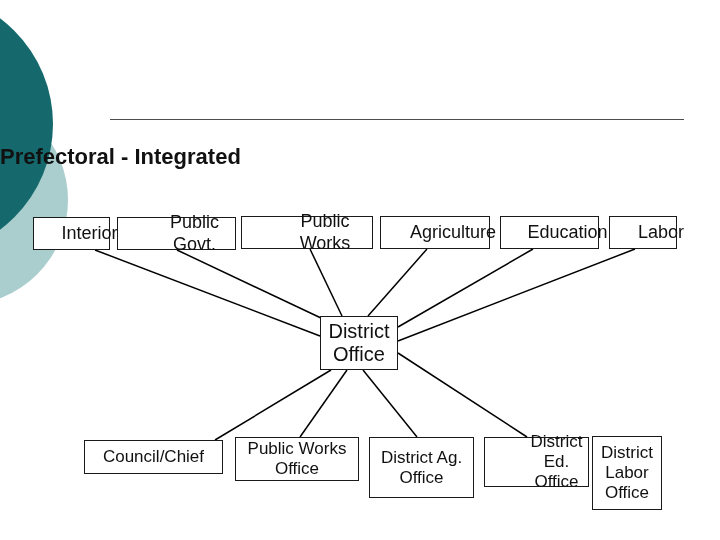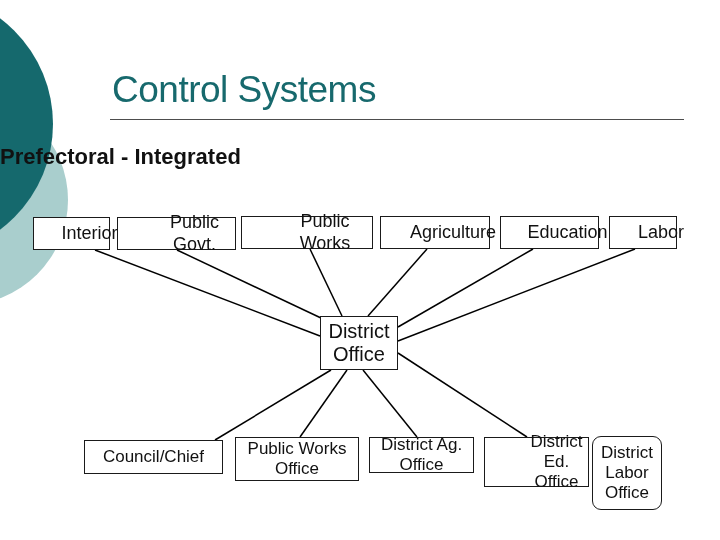--- a/index.html
+++ b/index.html
@@ -66,21 +66,20 @@
   .node.row-hub    { font-size: 20px; }
   .node.row-bottom { font-size: 17px; }
 </style>
 </head>
 <body>
 
 <div class="slide">
   <div class="circle light" style="background: rgb(169, 206, 205);"></div>
   <div class="circle dark" style="background: rgb(21, 105, 109);"></div>
 
-  <div class="title" style="color: rgb(23, 105, 109);">Control Systems</div>
   <div class="rule"></div>
   <div class="subtitle">Prefectoral - Integrated</div>
 
   <svg id="connector-layer" width="720" height="540" viewBox="0 0 720 540" xmlns="http://www.w3.org/2000/svg">
       <line x1="95" y1="250" x2="320" y2="336" stroke="#000000" stroke-width="1.5"></line>
       <line x1="177" y1="250" x2="321" y2="318" stroke="#000000" stroke-width="1.5"></line>
       <line x1="310" y1="249" x2="342" y2="316" stroke="#000000" stroke-width="1.5"></line>
       <line x1="427" y1="249" x2="368" y2="316" stroke="#000000" stroke-width="1.5"></line>
       <line x1="533" y1="249" x2="398" y2="327" stroke="#000000" stroke-width="1.5"></line>
       <line x1="635" y1="249" x2="398" y2="341" stroke="#000000" stroke-width="1.5"></line>
@@ -111,23 +110,23 @@
       </div>
       <div class="node row-hub" style="left: 320px; top: 316px; width: 78px; height: 54px;">
         <span>District Office</span>
       </div>
       <div class="node row-bottom" style="left: 84px; top: 440px; width: 139px; height: 34px;">
         <span>Council/Chief</span>
       </div>
       <div class="node row-bottom" style="left: 235px; top: 437px; width: 124px; height: 44px;">
         <span>Public Works Office</span>
       </div>
-      <div class="node row-bottom" style="left: 369px; top: 437px; width: 105px; height: 36px; justify-content: center;">
+      <div class="node row-bottom" style="left: 369px; top: 437px; width: 105px; height: 61px; justify-content: center;">
         <span>District Ag. Office</span>
       </div>
       <div class="node row-bottom" style="left: 484px; top: 437px; width: 105px; height: 50px; padding-left: 40px;">
         <span>District Ed. Office</span>
       </div>
-      <div class="node row-bottom" style="left: 592px; top: 436px; width: 70px; height: 74px; border-radius: 9px;">
+      <div class="node row-bottom" style="left: 592px; top: 436px; width: 70px; height: 74px;">
         <span>District Labor Office</span>
       </div>
     </div>
 </div>
 
 </body></html>

